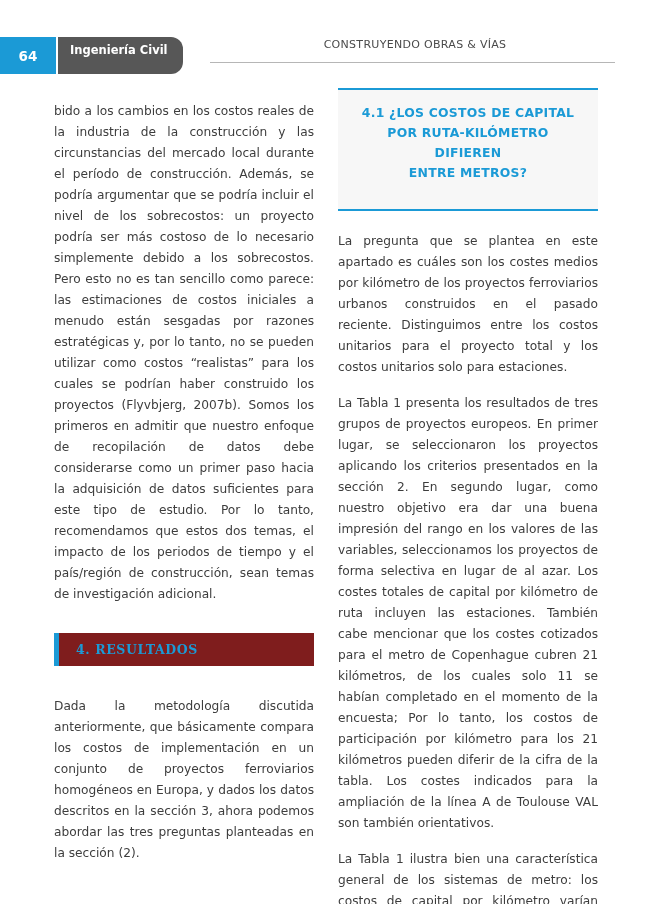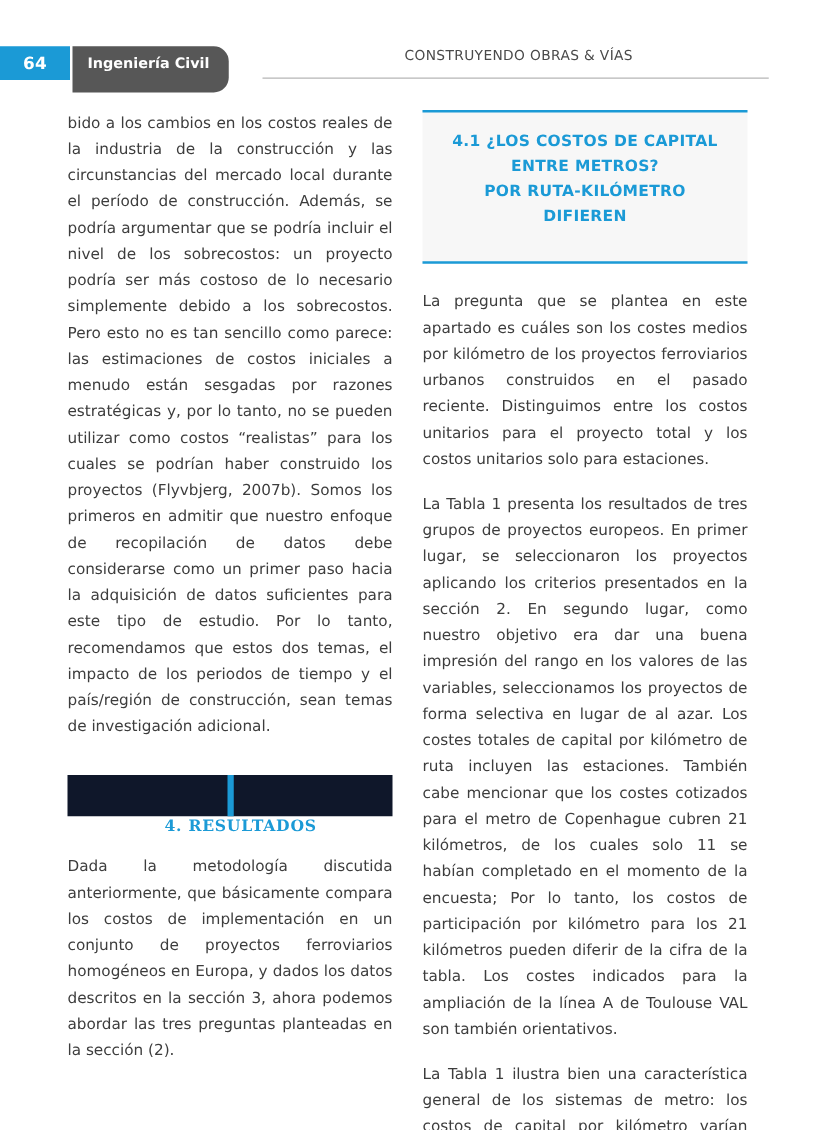--- a/index.html
+++ b/index.html
@@ -22,21 +22,21 @@
     top: 0;
     left: 0;
     width: 650px;
     height: 78px;
   }
   .folio-block {
     position: absolute;
     left: 0;
     top: 37px;
     width: 56px;
-    height: 27px;
+    height: 37px;
     background: #1B9AD6;
     color: #ffffff;
     font-size: 13.5px;
     font-weight: bold;
     display: flex;
     align-items: center;
     justify-content: center;
     letter-spacing: 0.2px;
   }
   .journal-tab {
@@ -80,43 +80,42 @@
     top: 88px;
     left: 0;
     width: 650px;
     height: 800px;
   }
   .col {
     position: absolute;
     top: 0;
     width: 260px;
   }
-  .col-left  { left: 54px; }
+  .col-left  { left: 54px; margin-top: 13px; }
   .col-right { left: 338px; }
 
   p.body-text {
     margin: 0 0 15px 0;
     font-size: 12.2px;
     line-height: 1.72;
     text-align: justify;
     color: #3d3d3d;
     hyphens: none;
     -webkit-hyphens: none;
   }
   p.body-text:last-child { margin-bottom: 0; }
 
   
   .section-heading {
     position: relative;
-    background: #0f172a;
+    background: #7f1d1d;
     height: 33px;
     margin: 28px 0 30px 0;
     display: flex;
     align-items: center;
-    flex-direction: column;
   }
   .section-heading .accent-bar {
     width: 5px;
     height: 33px;
     background: #1B9AD6;
     flex: 0 0 auto;
   }
   .section-heading .heading-text {
     font-family: "DejaVu Serif", serif;
     font-weight: bold;
@@ -165,22 +164,22 @@
       <div class="heading-text">4. RESULTADOS</div>
     </div>
 
     <p class="body-text">Dada la metodología discutida anteriormente, que básicamente compara los costos de implementación en un conjunto de proyectos ferroviarios homogéneos en Europa, y dados los datos descritos en la sección 3, ahora podemos abordar las tres preguntas planteadas en la sección (2).</p>
   </div>
 
   <div class="col col-right">
 
     <div class="subsection-box">
       <span class="sub-line">4.1 ¿LOS COSTOS DE CAPITAL</span>
+      <span class="sub-line">POR RUTA-KILÓMETRO DIFIEREN</span>
       <span class="sub-line">ENTRE METROS?</span>
-      <span class="sub-line">POR RUTA-KILÓMETRO DIFIEREN</span>
     </div>
 
     <p class="body-text">La pregunta que se plantea en este apartado es cuáles son los costes medios por kilómetro de los proyectos ferroviarios urbanos construidos en el pasado reciente. Distinguimos entre los costos unitarios para el proyecto total y los costos unitarios solo para estaciones.</p>
 
     <p class="body-text">La Tabla 1 presenta los resultados de tres grupos de proyectos europeos. En primer lugar, se seleccionaron los proyectos aplicando los criterios presentados en la sección 2. En segundo lugar, como nuestro objetivo era dar una buena impresión del rango en los valores de las variables, seleccionamos los proyectos de forma selectiva en lugar de al azar. Los costes totales de capital por kilómetro de ruta incluyen las estaciones. También cabe mencionar que los costes cotizados para el metro de Copenhague cubren 21 kilómetros, de los cuales solo 11 se habían completado en el momento de la encuesta; Por lo tanto, los costos de participación por kilómetro para los 21 kilómetros pueden diferir de la cifra de la tabla. Los costes indicados para la ampliación de la línea A de Toulouse VAL son también orientativos.</p>
 
     <p class="body-text">La Tabla 1 ilustra bien una característica general de los sistemas de metro: los costos de capital por kilómetro varían significativamente de un proyecto a otro, aquí los costos unitarios más bajos son para el U-Bahn de</p>
   </div>
 
 </div>

